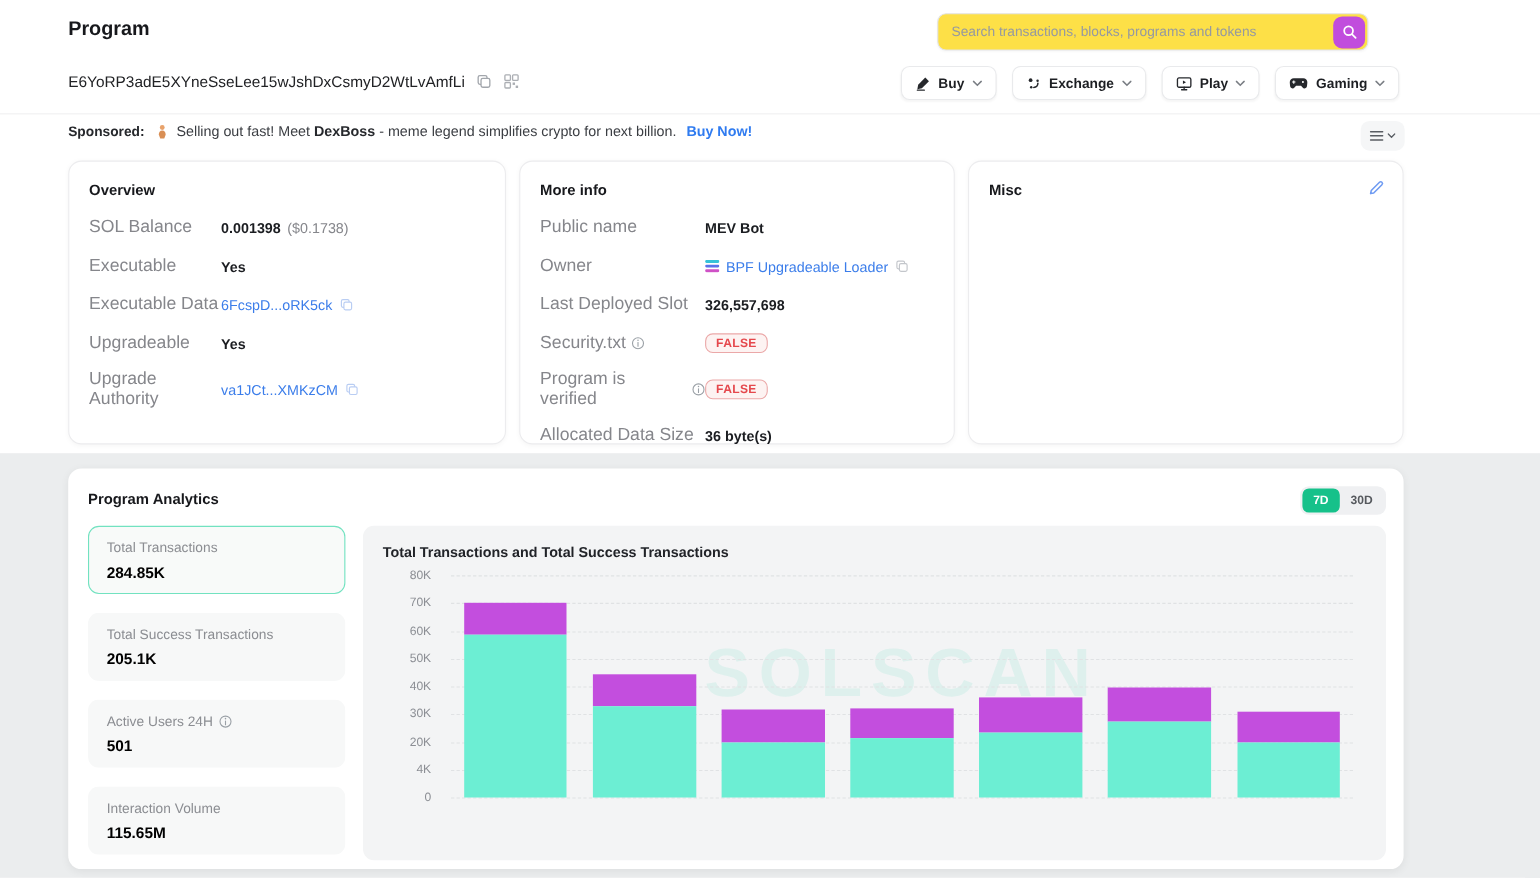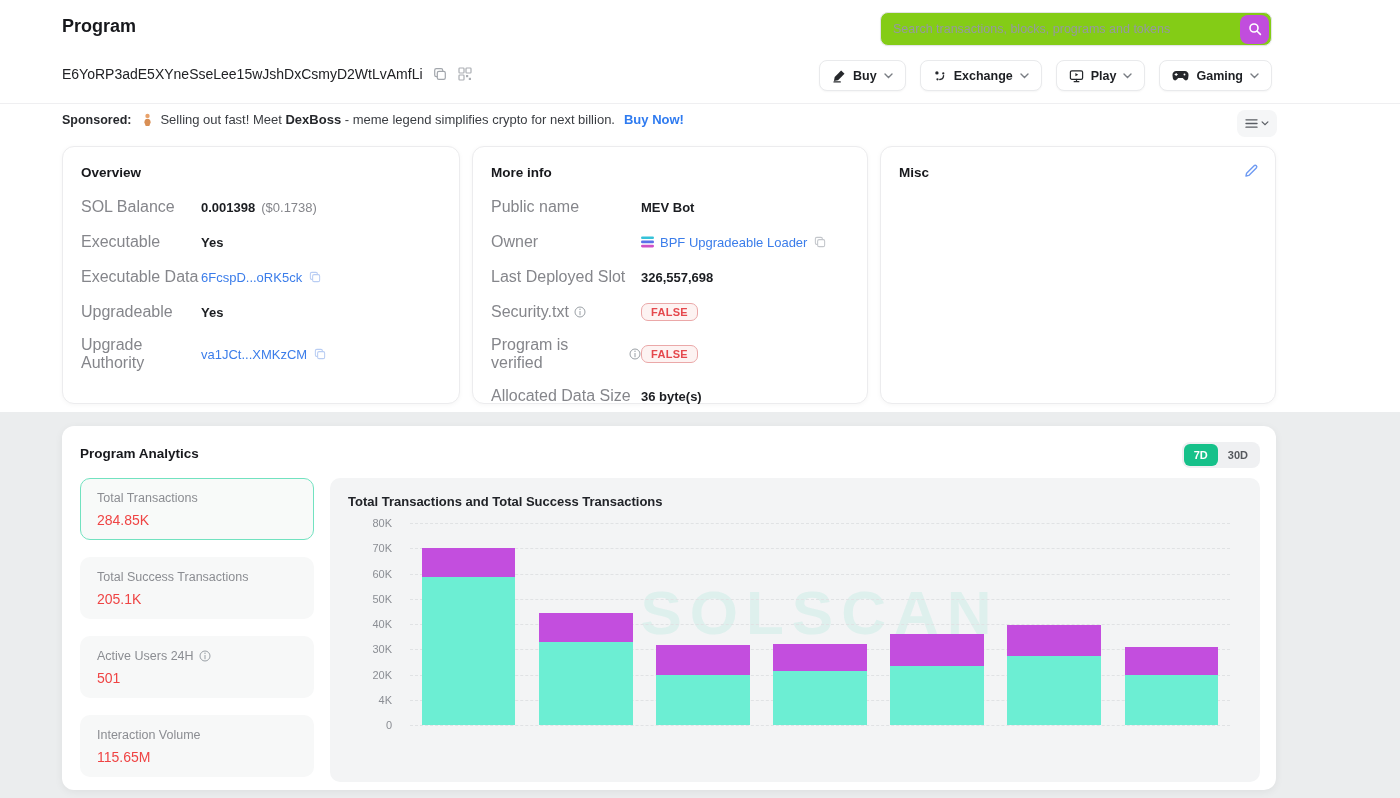--- a/index.html
+++ b/index.html
@@ -8,22 +8,22 @@
     font-family:"Liberation Sans", sans-serif;
     background:#ebedee;
     position:relative;
     color:#212328;
   }
   .sheet { position:absolute; left:0; top:0; width:1400px; height:412px; background:#ffffff; }
 
   
   .page-title { position:absolute; left:62px; top:16px; font-size:18px; font-weight:bold; color:#17181c; }
   .search-bar {
-    position:absolute; left:880px; top:12px; width:392px; height:34px;
-    background:#84cc16; border:1px solid #e3e4e6; border-radius:8px;
+    position:absolute; left:852px; top:12px; width:392px; height:34px;
+    background:#fde047; border:1px solid #e3e4e6; border-radius:8px;
     display:flex; align-items:center; padding:2px 2px 2px 12px;
     box-shadow:0 1px 2px rgba(0,0,0,0.03);
   }
   .search-bar input {
     flex:1; border:none; outline:none; font-family:"Liberation Sans",sans-serif;
     font-size:12.5px; color:#33363b; background:transparent;
   }
   .search-bar input::placeholder { color:#9599a0; }
   .search-btn {
     width:29px; height:29px; border:none; border-radius:8px; background:#c14ddd;
@@ -91,21 +91,21 @@
   }
   .range-toggle button.active { background:#16c18a; color:#fff; }
 
   .stats-col { position:absolute; left:18px; top:52px; width:234px; }
   .stat-card {
     background:#f7f8f8; border:1px solid transparent; border-radius:10px;
     padding:12px 16px; margin-bottom:17px; height:62px; cursor:pointer;
   }
   .stat-card.selected { border-color:#72e2c0; background:#f8faf9; }
   .stat-card .s-lbl { font-size:12.5px; color:#8b8d92; display:flex; align-items:center; gap:5px; }
-  .stat-card .s-val { font-size:14px; font-weight:normal; color:#ef4444; margin-top:7px; }
+  .stat-card .s-val { font-size:14px; font-weight:bold; color:#000000; margin-top:7px; }
 
   .chart-card {
     position:absolute; left:268px; top:52px; width:930px; height:304px;
     background:#f3f4f5; border-radius:10px; padding:16px 18px;
   }
   .chart-title { font-size:13px; font-weight:bold; color:#212328; }
   .chart { position:relative; height:240px; margin-top:14px; }
   .y-axis { position:absolute; left:0; top:0; width:50px; height:202px; }
   .ytick { position:absolute; right:6px; font-size:11px; color:#8b8e94; }
   .plot { position:absolute; left:62px; right:12px; top:0; height:202px; }

